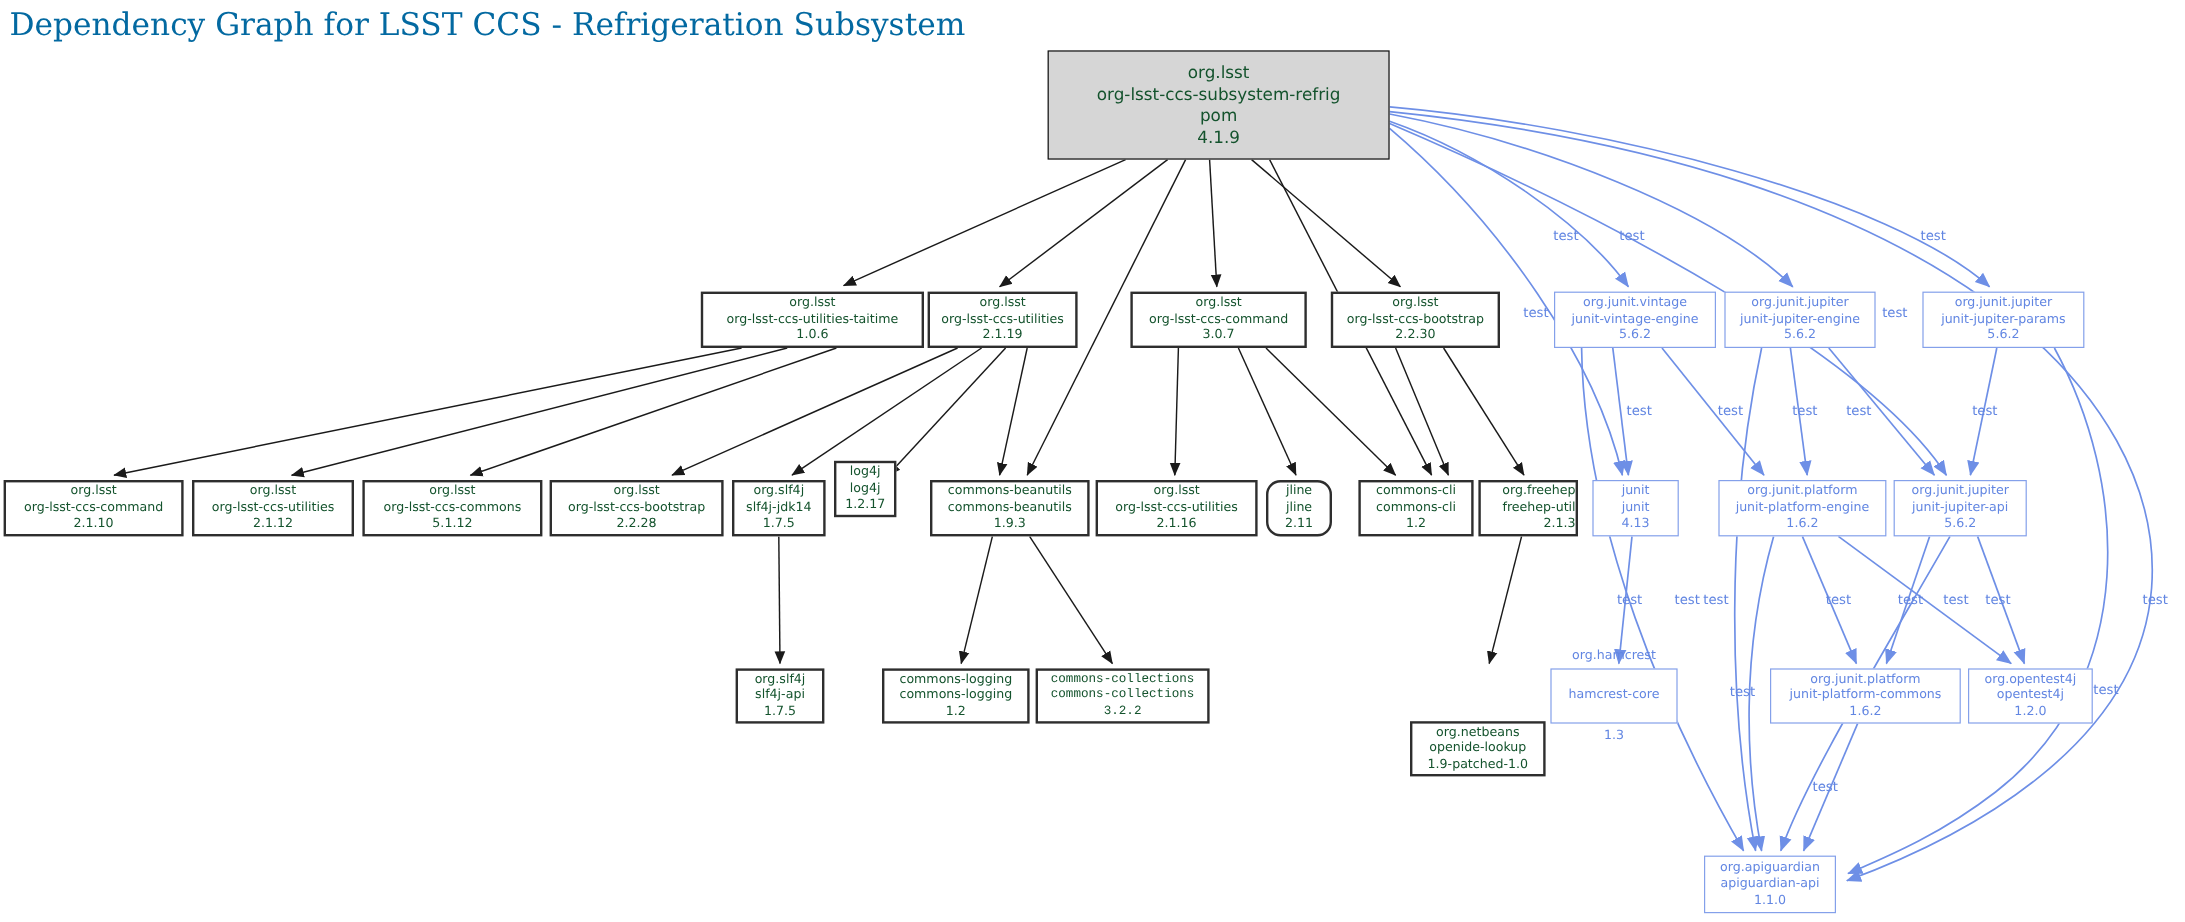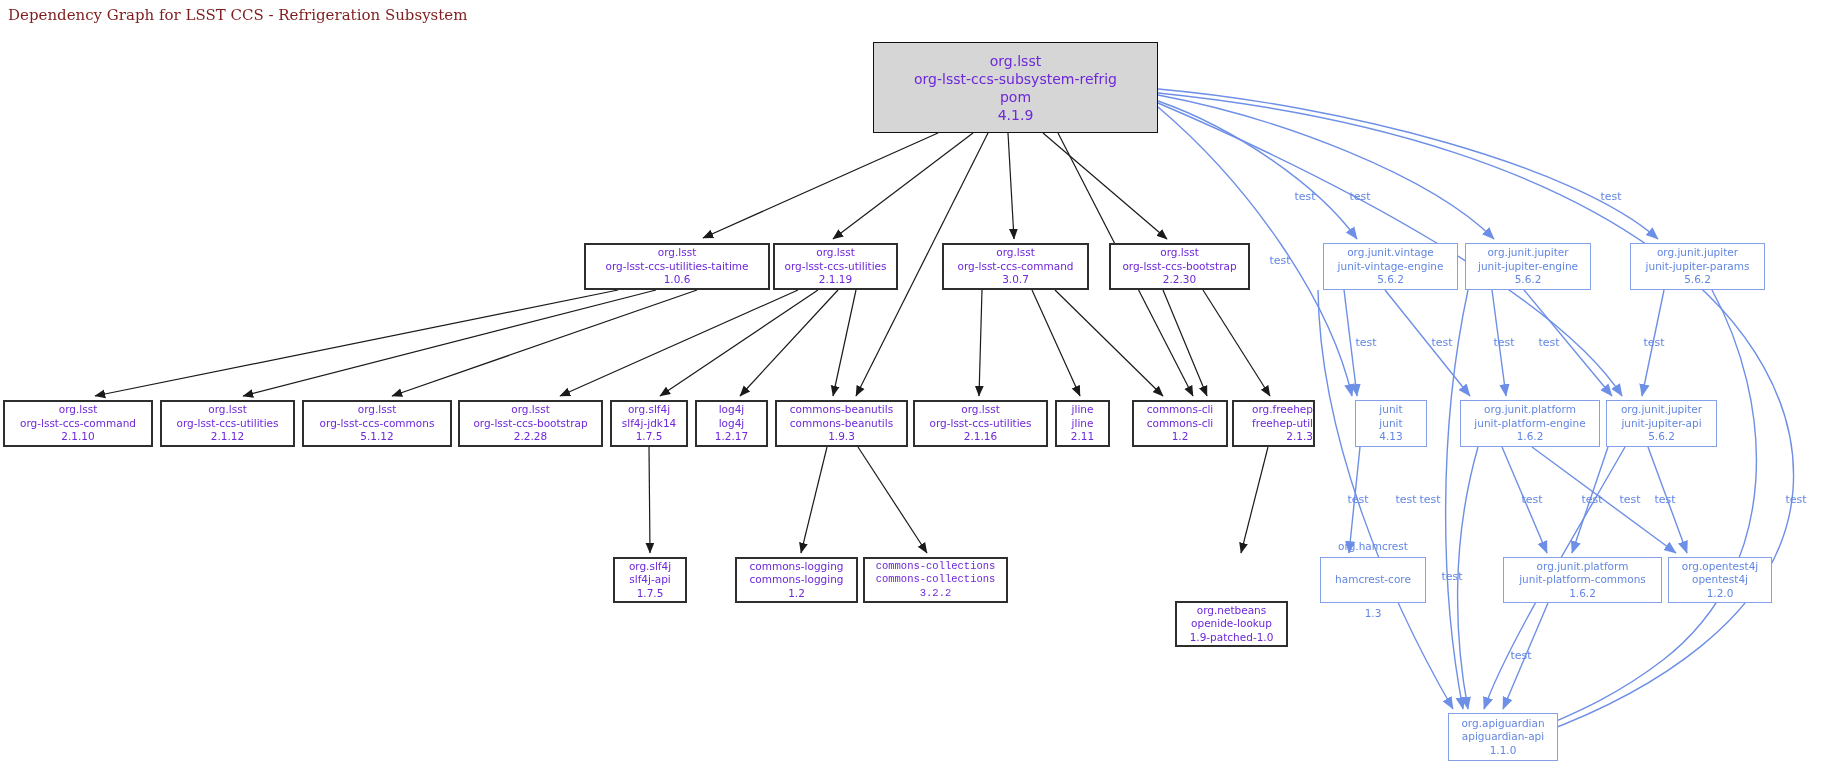--- a/index.html
+++ b/index.html
@@ -1,25 +1,25 @@
 <!DOCTYPE html>
 <html><head>
 <meta charset="utf-8">
 <style>
   html,body{margin:0;padding:0;background:#ffffff;}
   #canvas{position:relative;width:1821px;height:768px;background:#ffffff;overflow:hidden;
           font-family:"DejaVu Sans","Liberation Sans",sans-serif;}
   #title{position:absolute;left:8px;top:6px;font-family:"DejaVu Serif","Liberation Serif",serif;
-         font-size:15px;color:#7f1d1d;white-space:nowrap;}
+         font-size:26px;color:#0369a1;white-space:nowrap;}
   #edges{position:absolute;left:0;top:0;}
   .node{position:absolute;box-sizing:border-box;background:#ffffff;border:2px solid #2e2e2e;
         display:flex;flex-direction:column;align-items:center;justify-content:center;
-        text-align:center;font-size:10.5px;line-height:13.5px;color:#6d28d9;white-space:nowrap;z-index:2;}
+        text-align:center;font-size:10.5px;line-height:13.5px;color:#14532d;white-space:nowrap;z-index:2;}
   .node.root{background:#d6d6d6;font-size:14px;line-height:18px;border:1.5px solid #111;}
-  .node.blue{border:1.5px solid #84a0ea;color:#6286e2;margin-left:28px;}
+  .node.blue{border:1.5px solid #84a0ea;color:#6286e2;}
   .edge-label{font-size:11px;fill:#6286e2;font-family:"DejaVu Sans","Liberation Sans",sans-serif;}
 </style>
 </head>
 <body>
 
 <div id="canvas">
   <div id="title">Dependency Graph for LSST CCS - Refrigeration Subsystem</div>
   <svg id="edges" width="1821" height="768" viewBox="0 0 1821 768">
     <defs>
       <marker id="ah-black" viewBox="0 0 10 10" refX="8.5" refY="5" markerWidth="10" markerHeight="10" orient="auto-start-reverse">
@@ -159,36 +159,36 @@
       <div class="node black" style="left: 458px; top: 400px; width: 145px; height: 47px;">
         <div>org.lsst</div>
         <div>org-lsst-ccs-bootstrap</div>
         <div>2.2.28</div>
       </div>
       <div class="node black" style="left: 610px; top: 400px; width: 78px; height: 47px;">
         <div>org.slf4j</div>
         <div>slf4j-jdk14</div>
         <div>1.7.5</div>
       </div>
-      <div class="node black" style="left: 695px; top: 400px; width: 73px; height: 47px;">
+      <div class="node black" style="left: 695px; top: 384px; width: 52px; height: 47px;">
         <div>log4j</div>
         <div>log4j</div>
         <div>1.2.17</div>
       </div>
       <div class="node black" style="left: 775px; top: 400px; width: 133px; height: 47px;">
         <div>commons-beanutils</div>
         <div>commons-beanutils</div>
         <div>1.9.3</div>
       </div>
       <div class="node black" style="left: 913px; top: 400px; width: 135px; height: 47px;">
         <div>org.lsst</div>
         <div>org-lsst-ccs-utilities</div>
         <div>2.1.16</div>
       </div>
-      <div class="node black" style="left: 1055px; top: 400px; width: 55px; height: 47px;">
+      <div class="node black" style="left: 1055px; top: 400px; width: 55px; height: 47px; border-radius: 12px;">
         <div>jline</div>
         <div>jline</div>
         <div>2.11</div>
       </div>
       <div class="node black" style="left: 1132px; top: 400px; width: 96px; height: 47px;">
         <div>commons-cli</div>
         <div>commons-cli</div>
         <div>1.2</div>
       </div>
       <div class="node black" style="left: 1232px; top: 400px; width: 83px; height: 47px; align-items: flex-end;">

